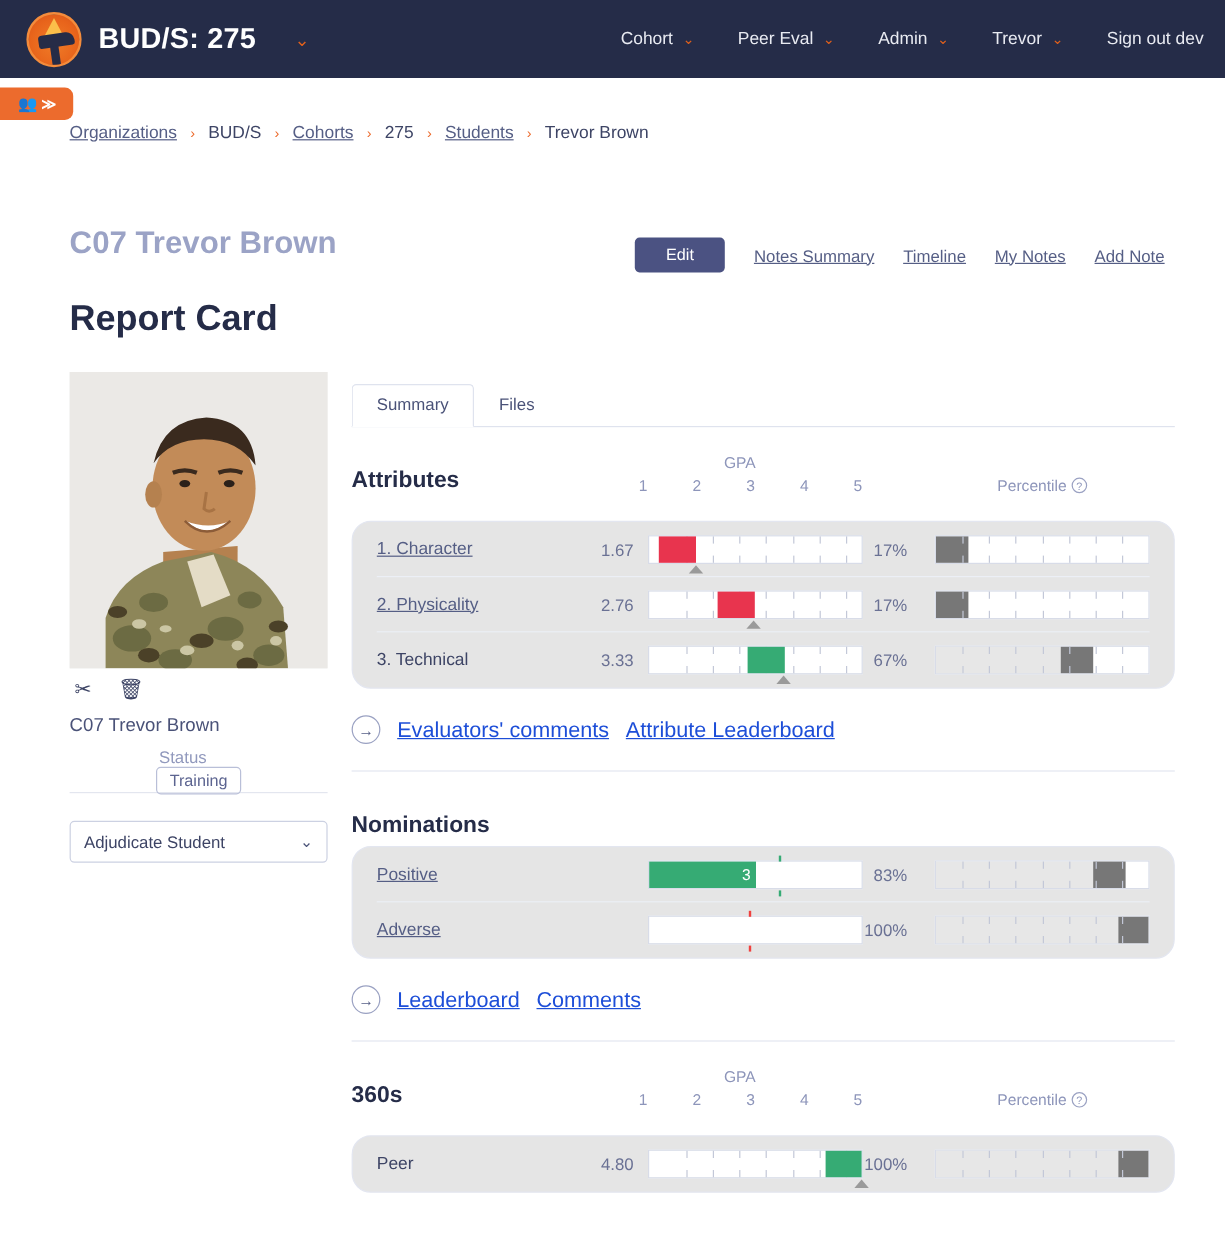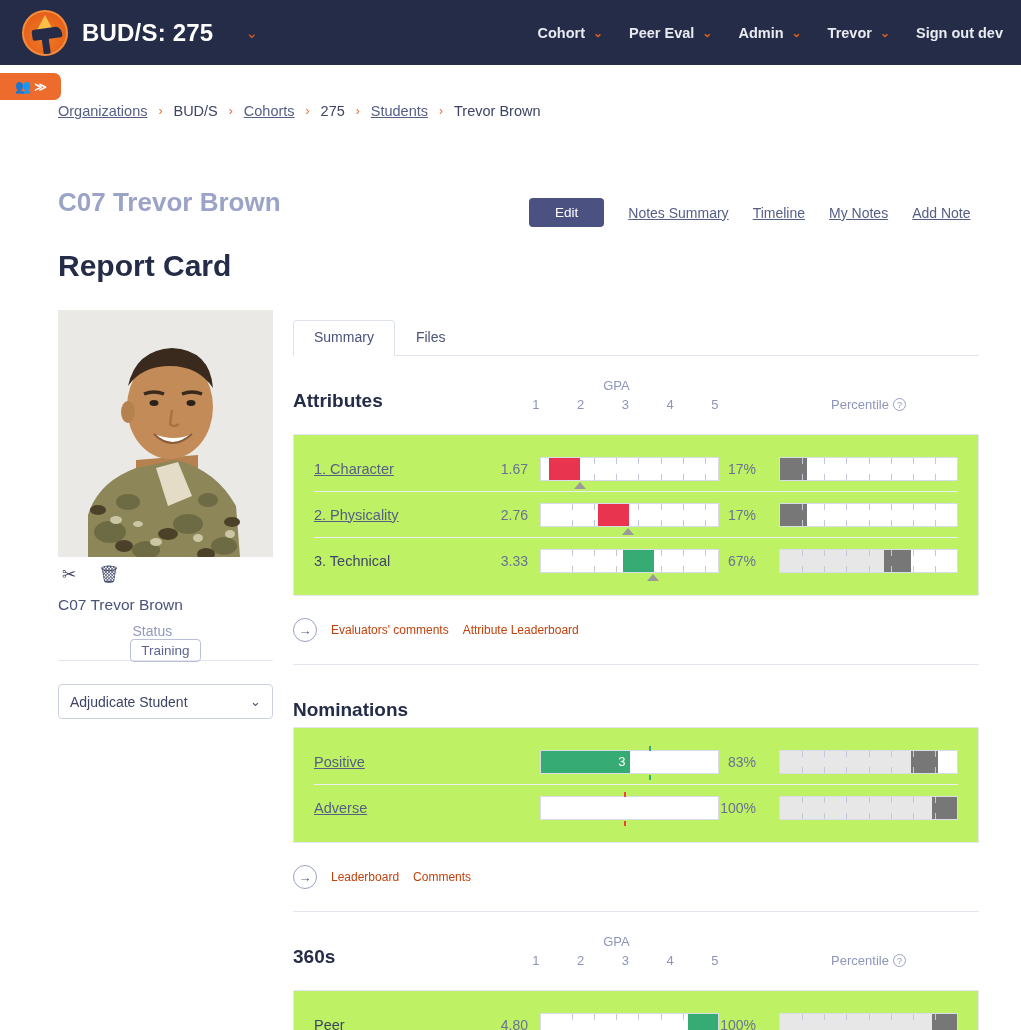--- a/index.html
+++ b/index.html
@@ -42,21 +42,21 @@
   .logo-badge .anvil:after{
     content:""; position:absolute; left:9px; top:10px; width:7px; height:16px;
     background:#262c47;
   }
   .brand-title {
     font-size: 24px; font-weight: bold; color:#ffffff; letter-spacing:.2px;
     white-space: nowrap;
   }
   .brand-caret { color:#e0601c; font-size:15px; margin-left:18px; }
 
-  .nav-right { margin-left:auto; display:flex; align-items:flex-end; gap:26px;font-weight:bold; }
+  .nav-right { margin-left:auto; display:flex; align-items:flex-end; gap:36px; }
   .nav-item {
     color:#e9ebf2; font-size:14.5px; white-space:nowrap;
     display:flex; align-items:center; gap:8px; cursor:pointer;
   }
   .nav-item .caret { color:#e0601c; font-size:12px; }
 
   
   .side-toggle {
     position:absolute; left:0; top:73px;
     background:#ec6b2d; color:#fff;
@@ -167,22 +167,22 @@
     text-align:center; font-size:13px; color:#8d95ba;
   }
   .pct-label .q {
     display:inline-block; width:13px; height:13px; line-height:12px;
     border:1px solid #9aa1c2; border-radius:50%;
     font-size:9px; text-align:center; vertical-align:1px; margin-left:4px;
     color:#8d95ba;
   }
 
   .card {
-    border:1px solid #e3e6f0; border-radius:1px; background:#bef264;
-    padding:11px 20px;
+    border:1px solid #e3e6f0; border-radius:16px; background:#e5e5e5;
+    padding:0 20px;
   }
   .row {
     display:flex; align-items:center; height:46px; position:relative;
     border-bottom:1px solid #eceff6;
   }
   .row:last-child { border-bottom:none; }
   .row-label { width:215px; font-size:14.5px; }
   .row-label a { color:#555e85; text-decoration:underline; cursor:pointer; }
   .row-label .plain { color:#3d4465; }
   .row-score {
@@ -228,21 +228,21 @@
   .pctbar .ticks i.top { top:0; height:6px; }
   .pctbar .ticks i.bot { bottom:0; height:6px; }
   .row-pct { width:44px; text-align:right; font-size:14px; color:#6a7194; margin-left:auto; }
 
   .linkrow { display:flex; align-items:center; gap:14px; margin-top:22px; }
   .arrow-circle {
     width:24px; height:24px; border-radius:50%; border:1px solid #9aa1c2;
     display:flex; align-items:center; justify-content:center;
     color:#555e85; font-size:13px; flex:none; cursor:pointer;
   }
-  .linkrow a { color:#c2410c; font-size:12px; cursor:pointer; }
+  .linkrow a { color:#1d4ed8; font-size:18px; text-decoration:underline; cursor:pointer; }
   .divider { border-top:1px solid #e3e6f0; margin-top:22px; }
 </style>
 </head>
 <body>
 
 <div class="topnav">
   <div class="brand">
     <div class="logo-badge">
       <span class="flame"></span>
       <span class="anvil"></span>

